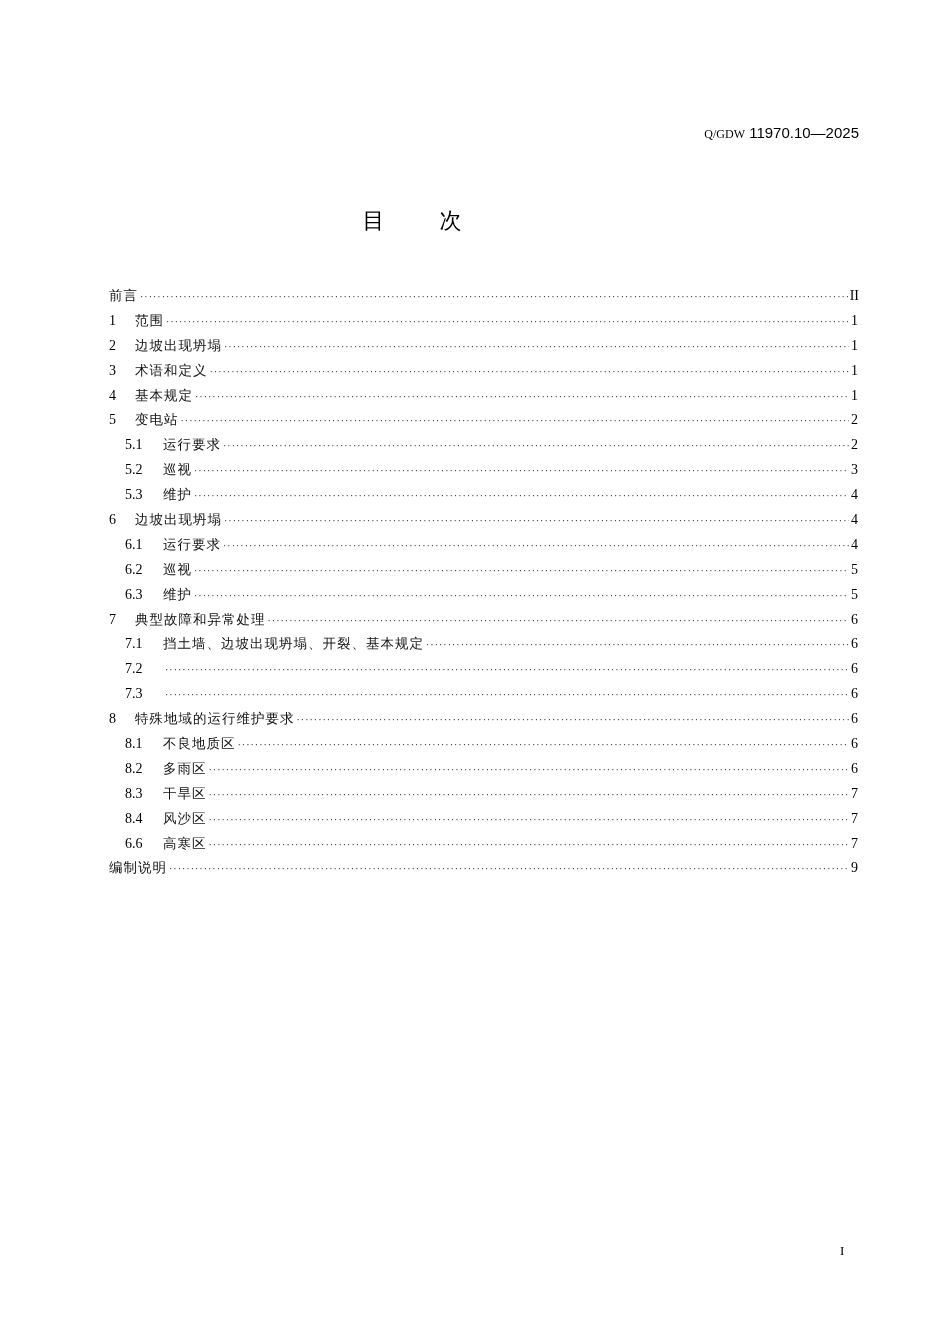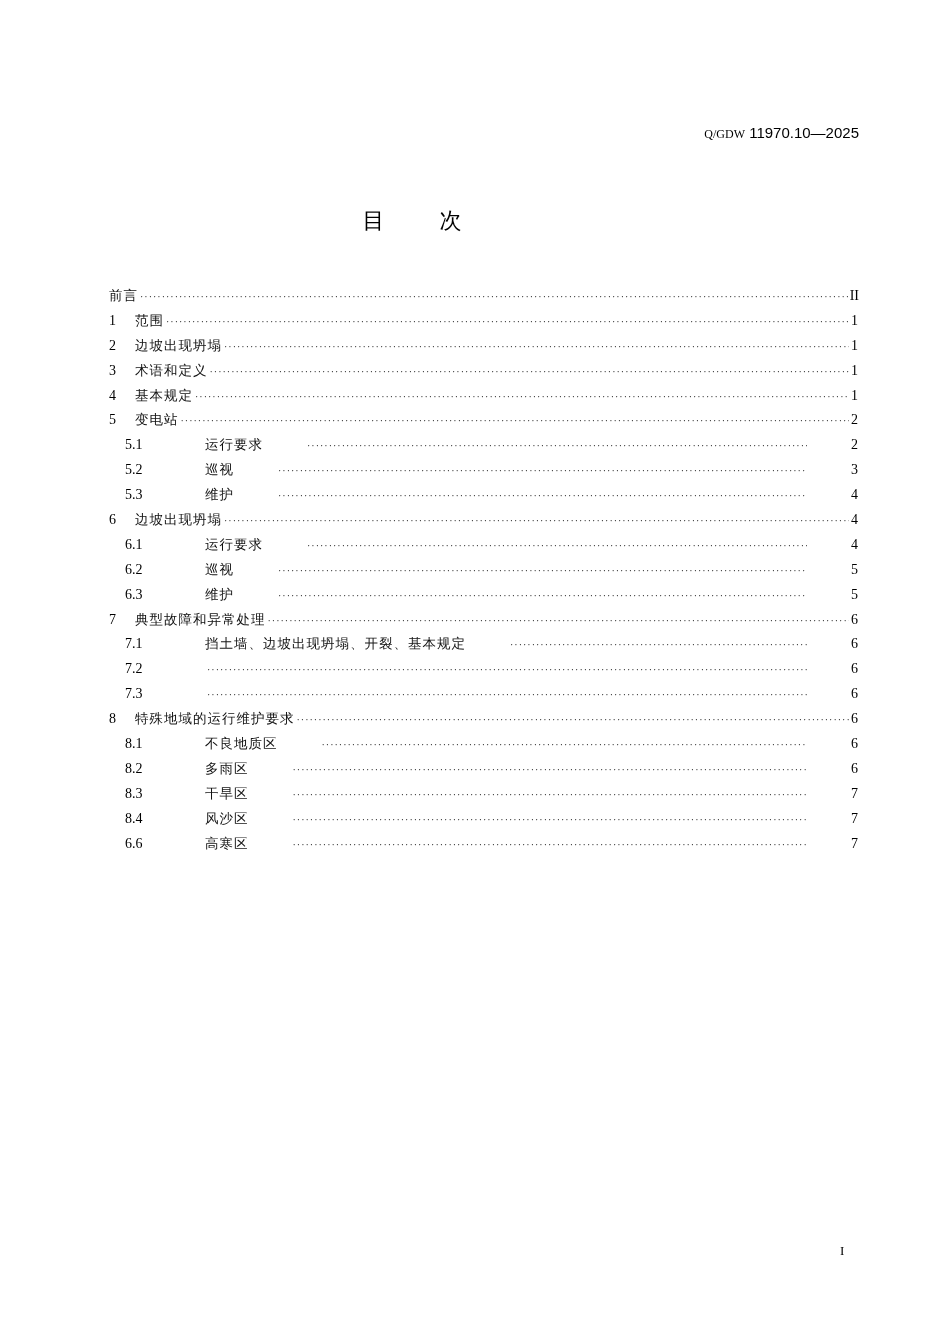--- a/index.html
+++ b/index.html
@@ -7,21 +7,21 @@
          font-family: "DejaVu Serif", "Liberation Serif", serif; color: #000; }
   .std-id { position: absolute; top: 124px; right: 91px; font-size: 15px;
             font-family: "Liberation Sans", sans-serif; }
   .std-id .prefix { font-family: "Liberation Serif", serif; font-weight: normal; font-size: 12px; }
   .title { position: absolute; top: 206px; left: 0; width: 824px; text-align: center;
            font-family: "DejaVu Sans", sans-serif; font-size: 22px; letter-spacing: 0; }
   .title span { display: inline-block; margin: 0 24px; }
   .toc { position: absolute; top: 284px; left: 109px; width: 750px; }
   .toc-row { display: flex; align-items: baseline; height: 24.9px; font-size: 14px;
              line-height: 24.9px; white-space: nowrap; }
-  .toc-row.l2 { padding-left: 16px; gap: 42px; }
+  .toc-row.l2 { padding-left: 16px; }
   .num { display: inline-block; font-family: "Liberation Serif", serif; font-size: 14px; }
   .l1 .num { width: 26px; }
   .l2 .num { width: 38px; }
   .label { font-family: Liberation Mono, monospace; font-size: 13.5px; letter-spacing: 1px; color: #111; }
   .leader { flex: 1; overflow: hidden; margin: 0 2px; color: #222; font-size: 10px;
             letter-spacing: 1px; font-family: "Liberation Serif", serif; }
   .leader::after { content: "································································································································································································"; }
   .page { font-family: "Liberation Serif", serif; font-size: 14px; min-width: 8px; text-align: left; }
   .footer-page { position: absolute; top: 1243px; left: 840px; font-family: "Liberation Serif", serif; font-size: 13px; }
 </style>
@@ -167,15 +167,20 @@
       <span class="label">风沙区</span>
       <span class="leader"></span>
       <span class="page">7</span>
     </div>
     <div class="toc-row l2">
       <span class="num">6.6</span>
       <span class="label">高寒区</span>
       <span class="leader"></span>
       <span class="page">7</span>
     </div>
+    <div class="toc-row l1">
+      <span class="label">编制说明</span>
+      <span class="leader"></span>
+      <span class="page">9</span>
+    </div>
   </div>
 
 <div class="footer-page">I</div>
 
 </body></html>

